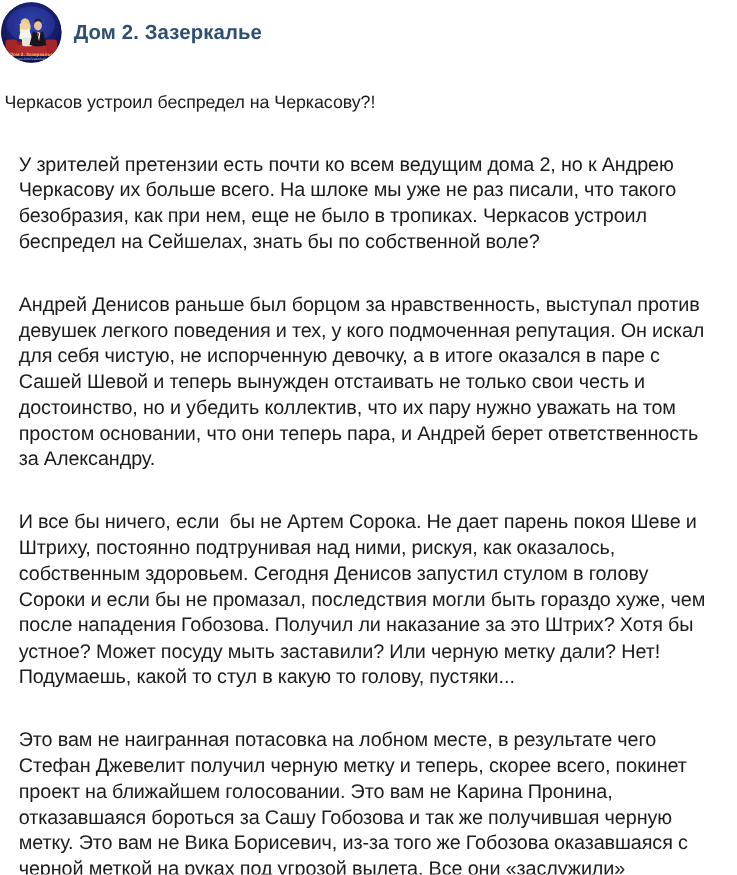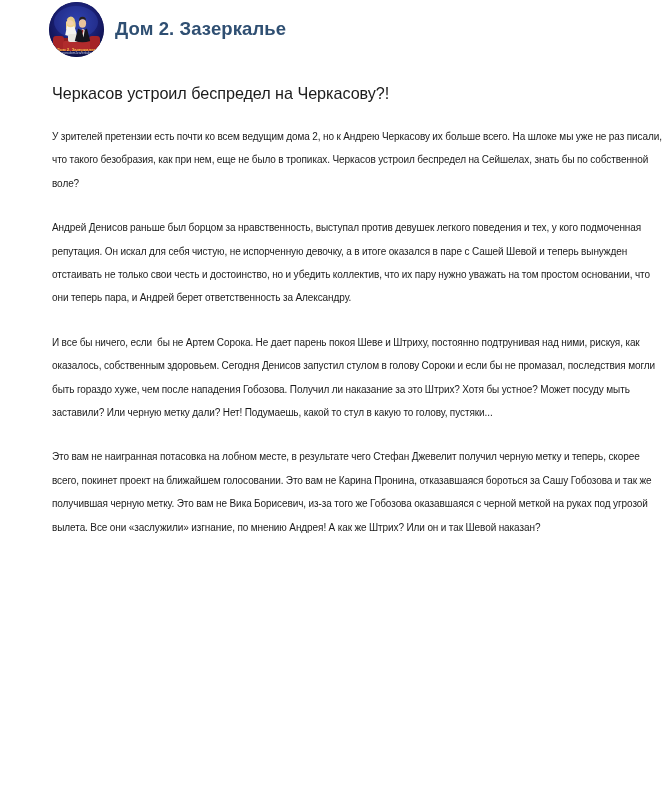--- a/index.html
+++ b/index.html
@@ -15,21 +15,20 @@
     font-family: "Liberation Sans", "DejaVu Sans", sans-serif;
     -webkit-font-smoothing: antialiased;
   }
 
   .page {
     width: 670px;
     height: 795px;
     position: relative;
     background: #ffffff;
     box-sizing: border-box;
-    padding-left: 48px;
   }
 
   
   .header {
     display: flex;
     align-items: center;
     padding: 1px 0 0 1px;
     height: 58px;
     box-sizing: border-box;
   }
@@ -65,24 +64,24 @@
     font-size: 16.2px;
     font-weight: normal;
     color: #1b1b1b;
     line-height: 21px;
     margin: 0;
     padding-top: 25px;
     letter-spacing: -0.05px;
   }
 
   .body-paragraph {
-    font-size: 10px;
+    font-size: 18px;
     color: #1b1b1b;
     line-height: 23.4px;
-    margin: 0;
+    margin: 13px;
     padding-top: 21px;
     letter-spacing: -0.08px;
     white-space: pre-wrap;
     word-spacing: -0.2px;
   }
 </style>
 </head>
 <body>
 
 <div class="page">

